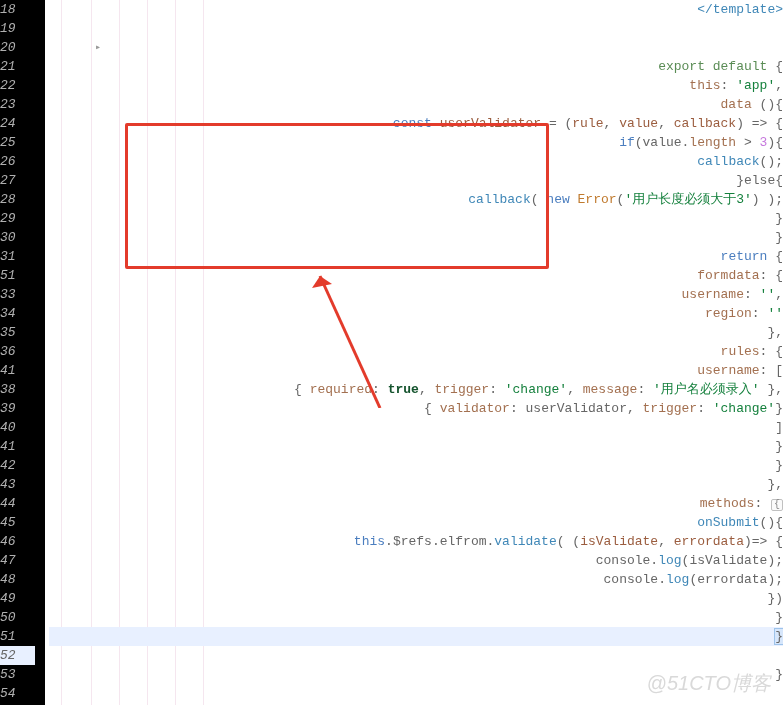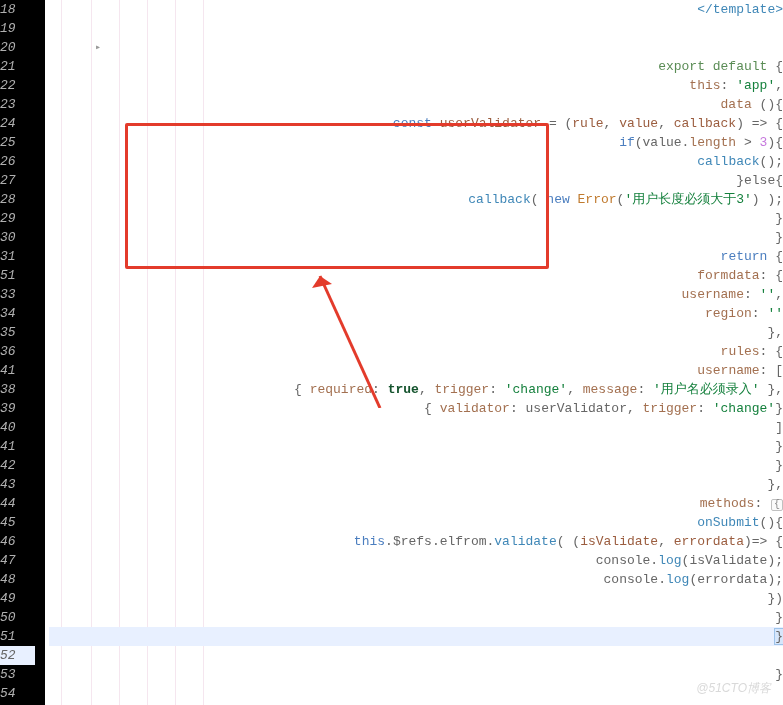--- a/index.html
+++ b/index.html
@@ -81,21 +81,21 @@
   .str  { color: #15803d; }
   .cls  { color: #c07a2e; }
   .this { color: #4b7ebf; }
   .tag  { color: #3f87b7; }
 
   .watermark {
     position: absolute;
     right: 12px;
     bottom: 8px;
     color: #d9d9d9;
-    font-size: 12px;
+    font-size: 20px;
     font-family: sans-serif;
     font-style: italic;
   }
 
   .red-box {
     position: absolute;
     border: 3px solid #e33b2b;
     border-radius: 2px;
     pointer-events: none;
     left: 125px;

